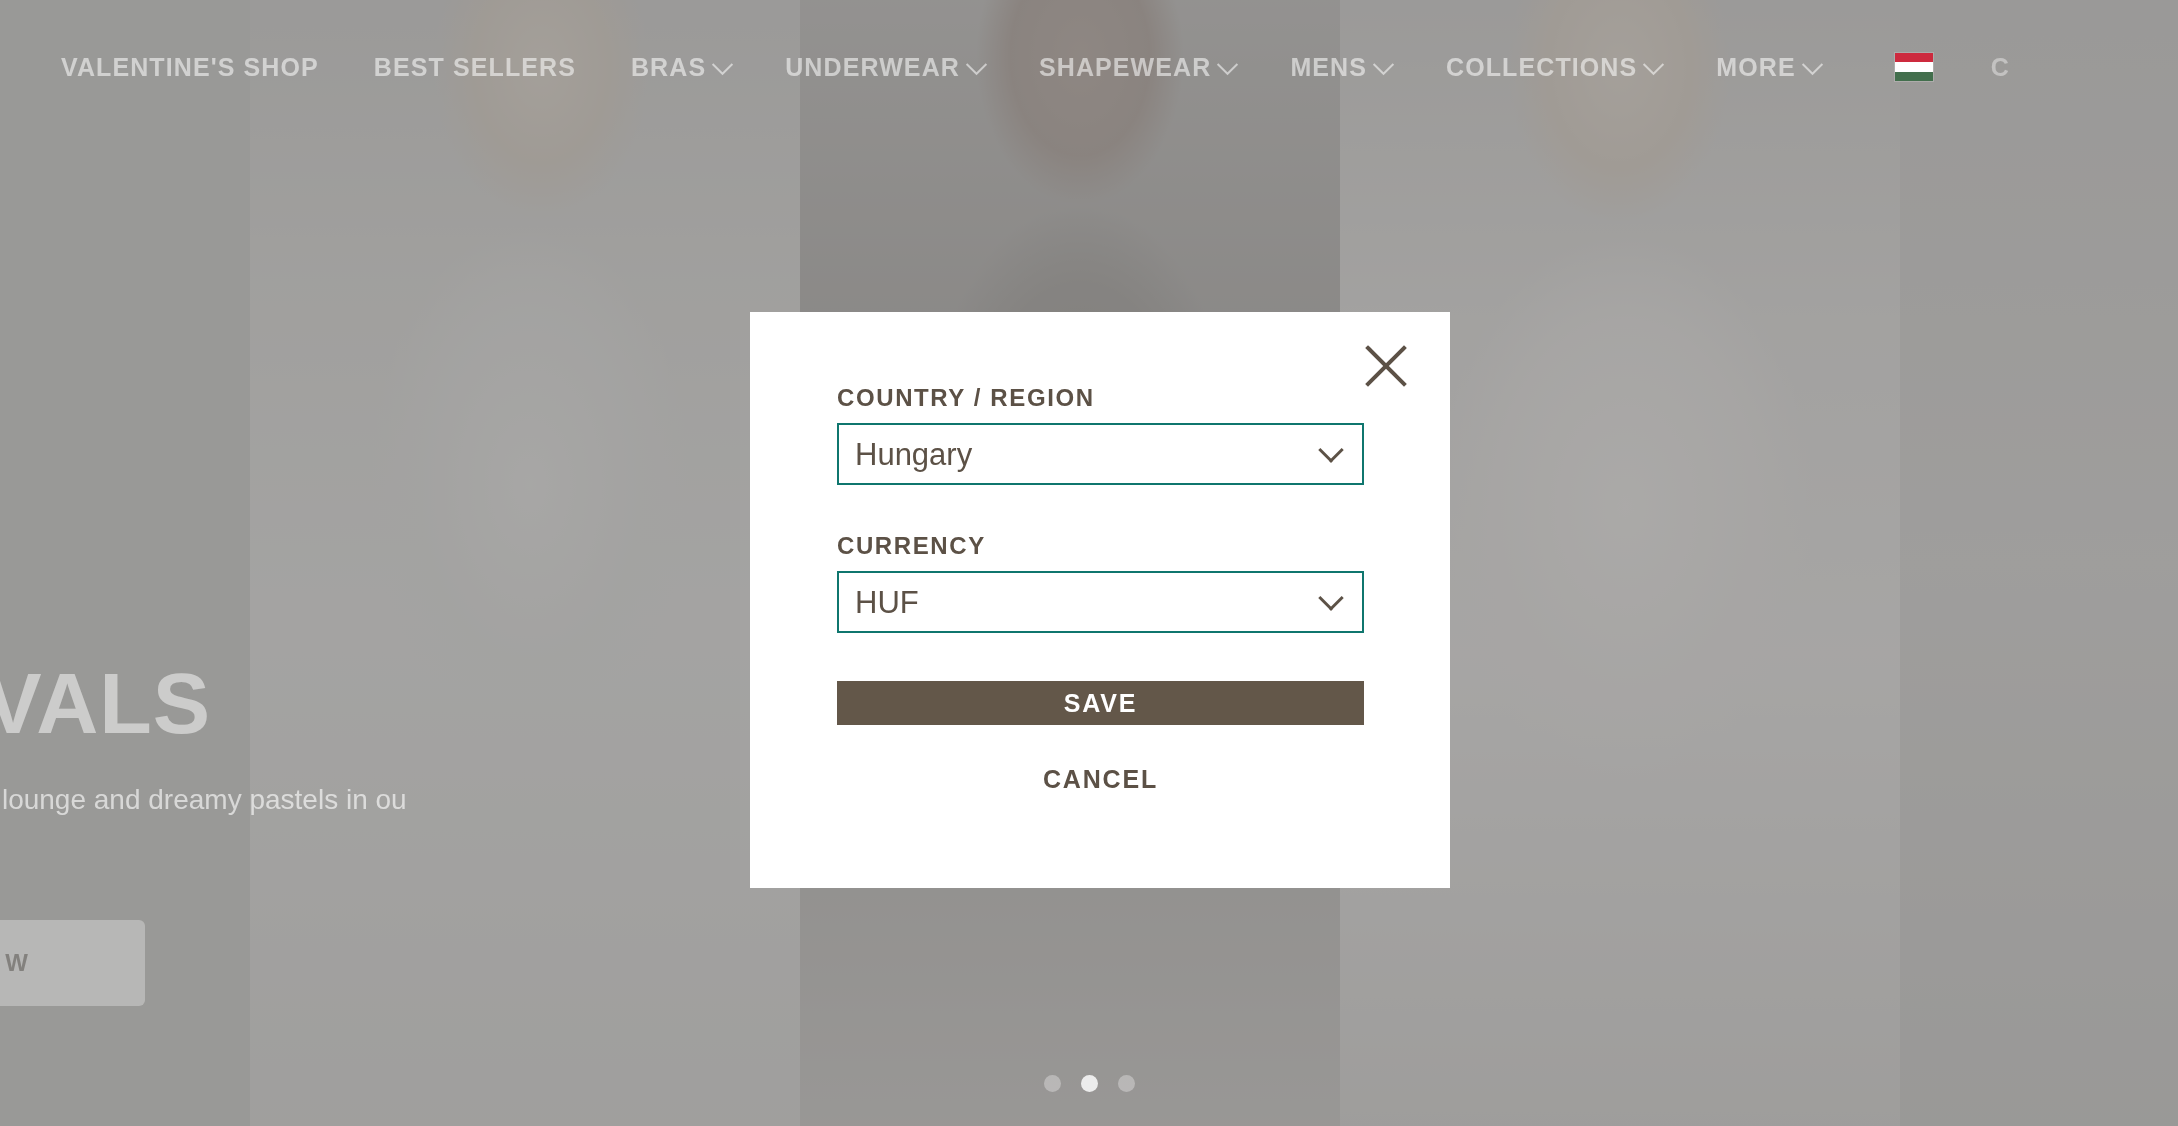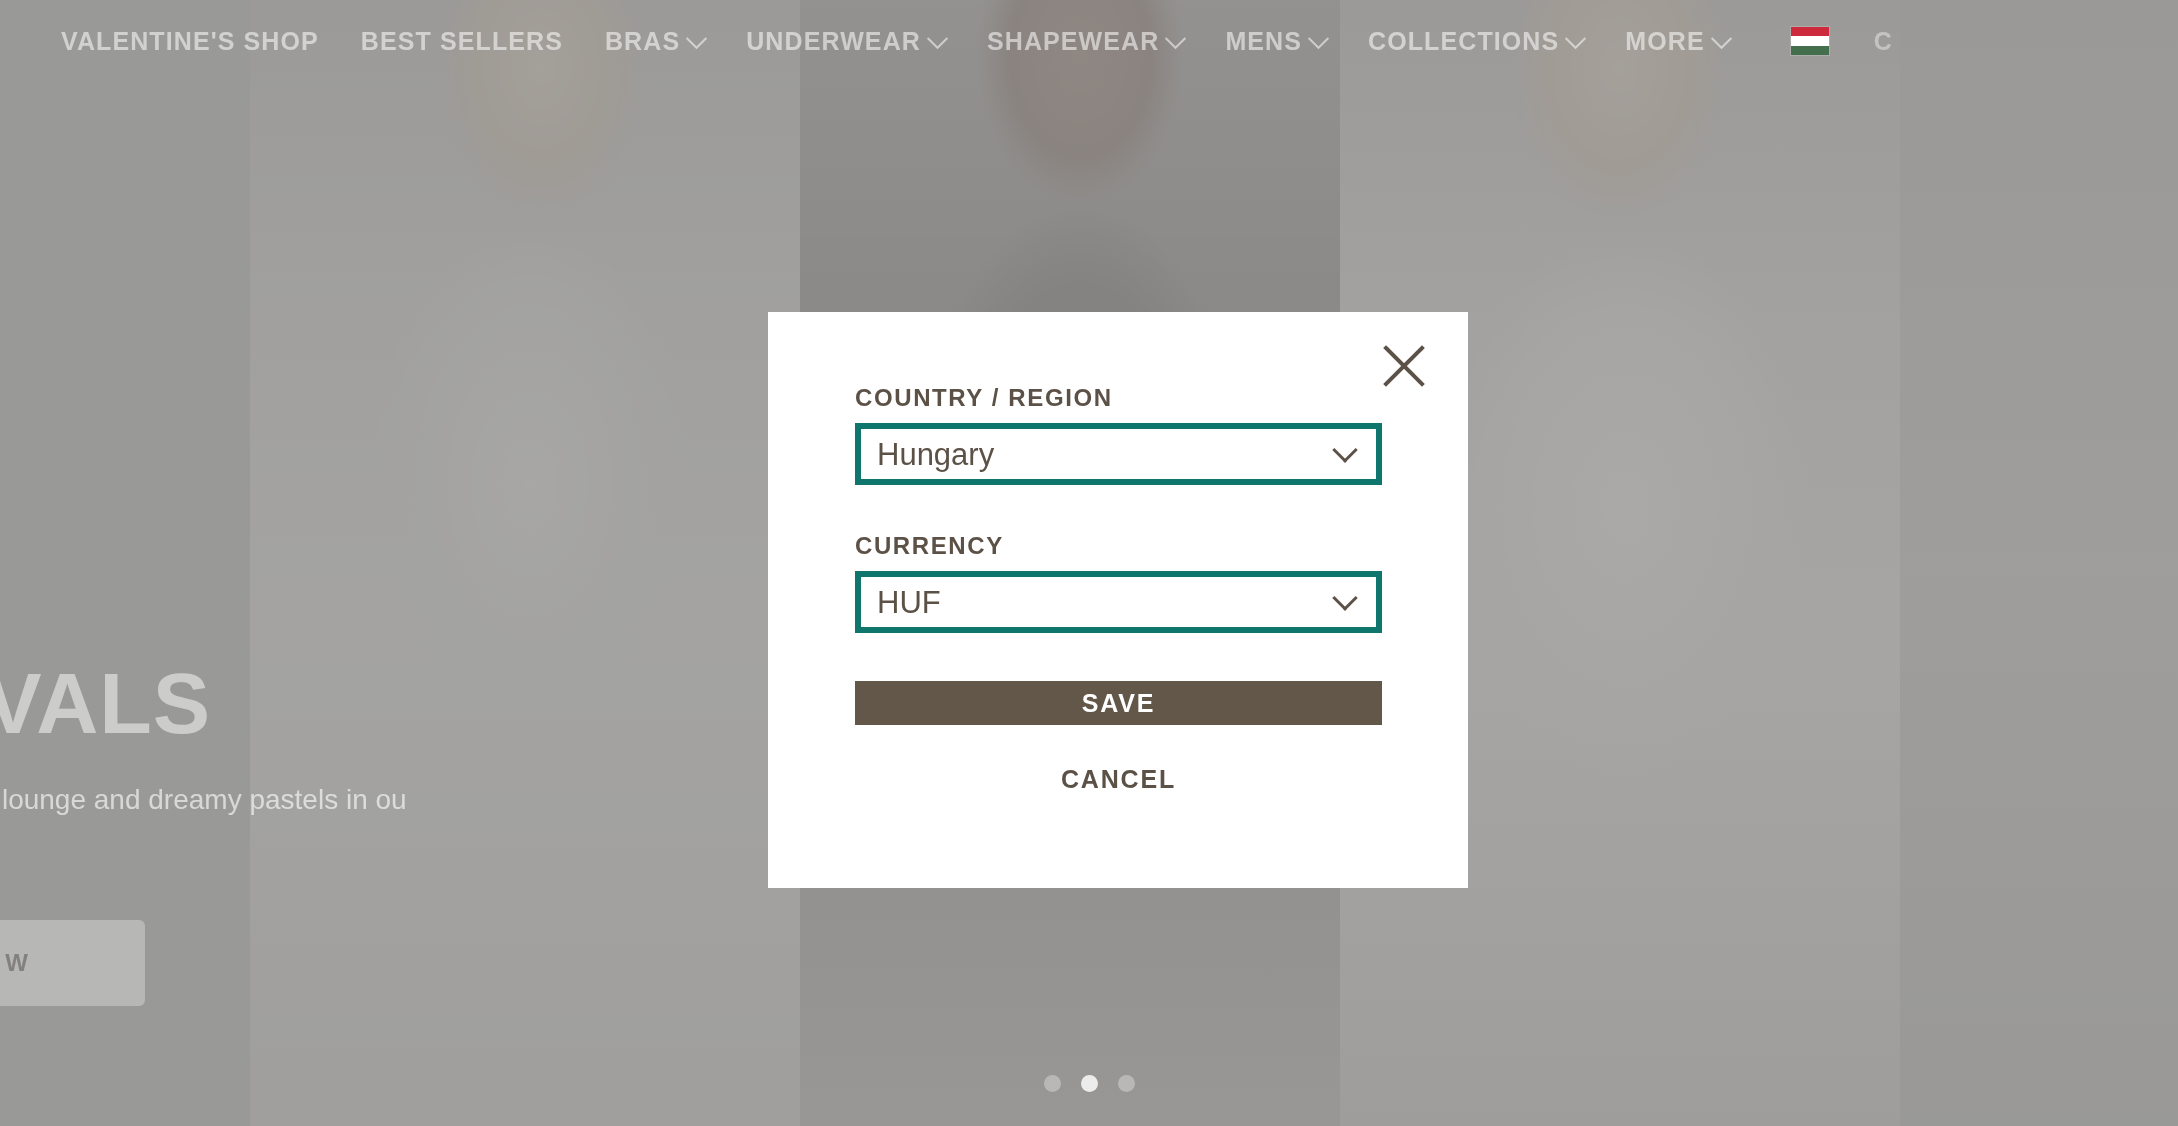--- a/index.html
+++ b/index.html
@@ -116,24 +116,24 @@
     cursor: pointer;
   }
 
   
   .nav {
     position: absolute;
     left: 0; top: 0;
     width: 2178px;
     height: 82px;
     display: flex;
-    align-items: center;
-    padding: 7px 40px;
+    align-items: flex-end;
+    padding: 0 40px;
     box-sizing: border-box;
-    gap: 0;
+    gap: 13px;
     z-index: 5;
   }
   .nav-item {
     display: flex;
     align-items: center;
     gap: 9px;
     padding: 0 21px;
     font-family: "Liberation Sans Narrow", "Liberation Sans", sans-serif;
     font-weight: 700;
     font-size: 25px;
@@ -205,21 +205,21 @@
   .dot.active { background: rgba(255,255,255,0.82); }
 
   
   .modal-layer {
     position: absolute;
     inset: 0;
     z-index: 20;
   }
   .modal {
     position: absolute;
-    left: 768px;
+    left: 750px;
     top: 312px;
     width: 700px;
     height: 576px;
     background: #ffffff;
     box-sizing: border-box;
   }
   .modal-close {
     position: absolute;
     right: 38px;
     top: 28px;
@@ -241,21 +241,21 @@
     font-size: 24px;
     letter-spacing: 1.6px;
     color: #5c5146;
     text-transform: uppercase;
     margin: 0 0 11px 0;
   }
   .select-wrap {
     position: relative;
     width: 527px;
     height: 62px;
-    border: 6px solid #0f766e;
+    border: 2px solid #0f766e;
     box-sizing: border-box;
     background: #fff;
     display: flex;
     align-items: center;
     cursor: pointer;
   }
   .select-value {
     font-family: "Liberation Sans", sans-serif;
     font-size: 31px;
     font-weight: 400;

